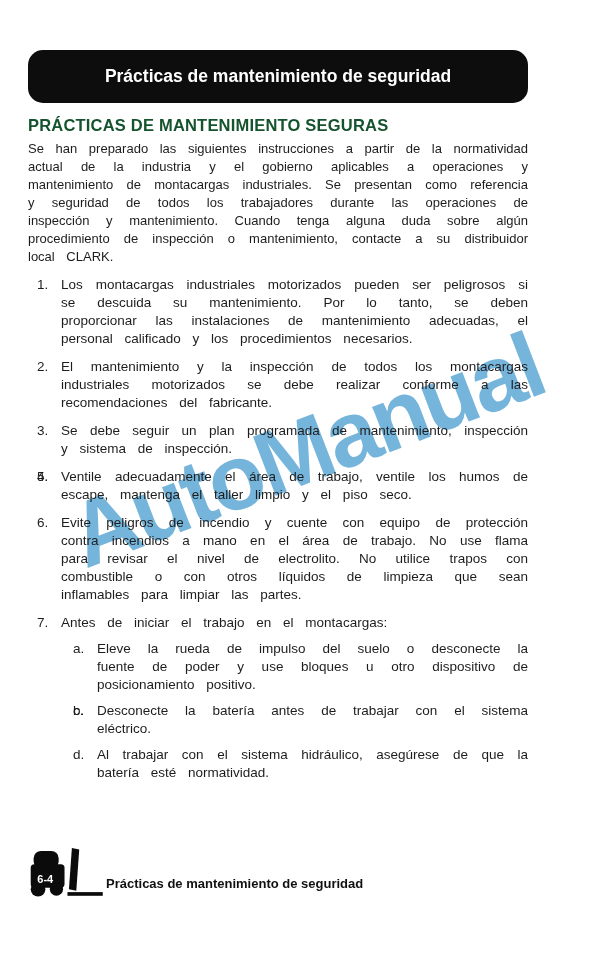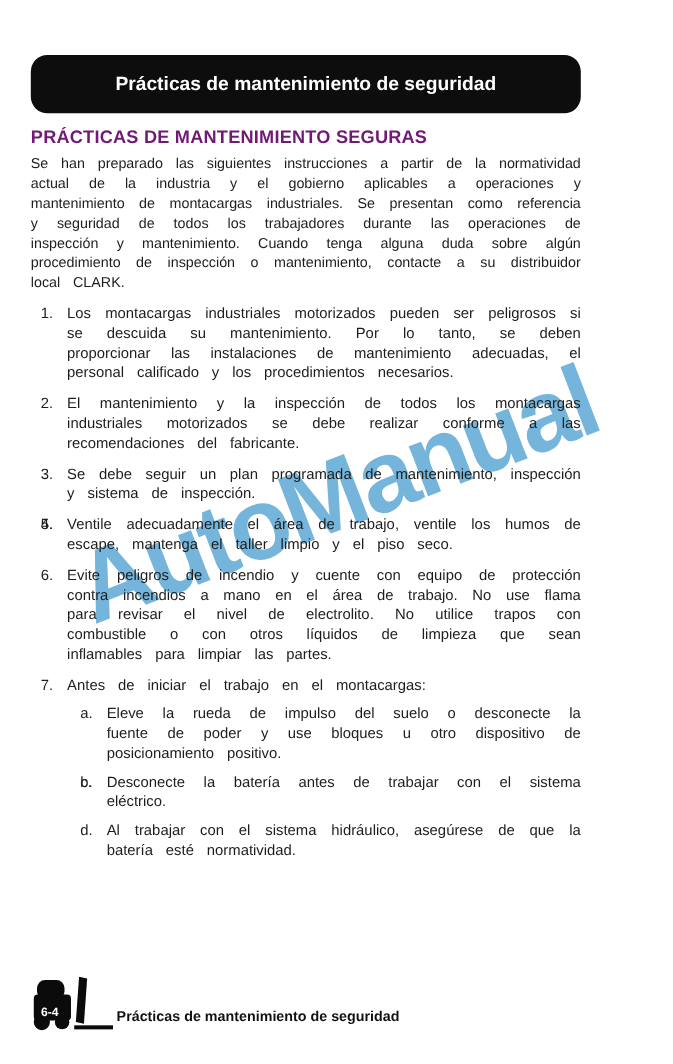--- a/index.html
+++ b/index.html
@@ -45,21 +45,21 @@
     justify-content: center;
     color: #ffffff;
     font-weight: 700;
     font-size: 17.5px;
   }
   .heading {
     margin: 13px 0 0 0;
     font-size: 16.5px;
     font-weight: 700;
     letter-spacing: 0.2px;
-    color: #701a75;
+    color: #14532d;
   }
   .intro {
     margin: 5px 0 0 0;
     font-size: 13px;
     line-height: 18px;
     text-align: justify;
     word-spacing: 8px;
   }
   .li {
     position: relative;
@@ -72,21 +72,21 @@
   }
   .li > .num {
     position: absolute;
     left: 9px;
     word-spacing: normal;
   }
   .li.sub { padding-left: 69px; margin-top: 8px; }
   .li.sub > .num { left: 45px; }
   .footer {
     position: absolute;
-    left: 29px; top: 888px;
+    left: 29px; top: 848px;
     width: 420px; height: 54px;
     z-index: 1;
   }
   .footer svg { position: absolute; left: 0; top: 0; }
   .footer-label {
     position: absolute;
     left: 77px; top: 28px;
     font-size: 13px;
     font-weight: 700;
     color: #111111;

